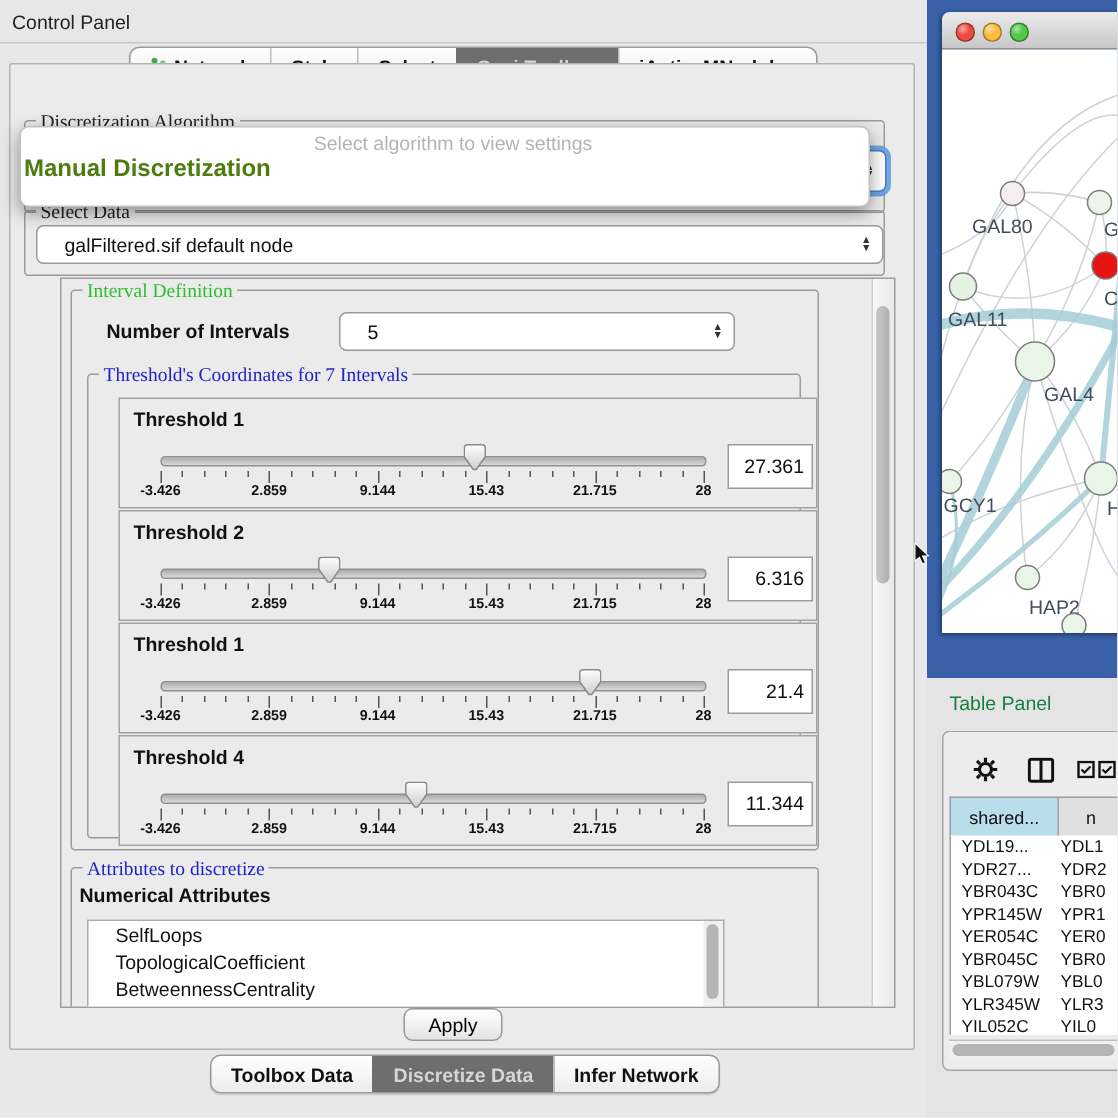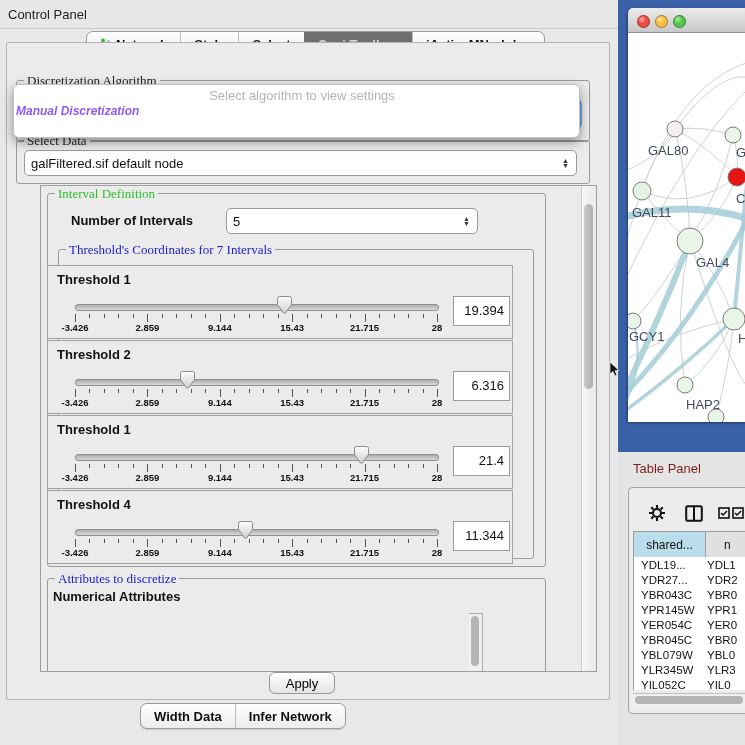--- a/index.html
+++ b/index.html
@@ -18,32 +18,32 @@
        border-left:1px solid #bdbdbd;cursor:default;white-space:nowrap;}
   .tab:first-child{border-left:none;}
   .tab.sel{background:#6e6e6e;color:#d6d6d6;border-left-color:#6e6e6e;}
   #outer-panel{left:6px;top:42px;width:602px;height:656px;background:#ebebeb;border:1px solid #b3b3b3;border-radius:2px;}
   .group{position:absolute;border:1px solid #9b9b9b;border-radius:3px;}
   .group-title{position:absolute;top:-8px;left:7px;background:#ebebeb;padding:0 3px;font-size:13px;font-family:Liberation Serif, serif;}
   .gt-green{color:#2ebf2e;}
   .gt-blue{color:#2121cc;}
   .gt-dark{color:#222;}
   .combo{position:absolute;background:#fff;border:1px solid #9a9a9a;border-radius:5px;
-         display:flex;align-items:center;padding-left:6px;font-size:13px;color:#111;}
+         display:flex;align-items:center;padding-left:18px;font-size:13px;color:#111;}
   .combo .stepper{margin-left:auto;margin-right:7px;display:flex;flex-direction:column;align-items:center;line-height:5px;}
   .combo .stepper span{font-size:7px;color:#333;}
   #algo-combo{box-shadow:0 0 0 3px rgba(98,158,229,.9);border-color:#4a7fc1;z-index:4;}
   #algo-popup{left:13px;top:84px;width:565px;height:52px;background:#fff;border:1px solid #c2c2c2;
               border-radius:6px;box-shadow:0 4px 12px rgba(0,0,0,.4);z-index:20;overflow:hidden;}
   #popup-placeholder{position:absolute;left:0;right:0;top:3px;text-align:center;color:#b4b4b4;font-size:13px;padding-left:11px;}
-  .popup-item{position:absolute;left:2px;font-size:12px;color:#8b5cf6;white-space:nowrap;font-style:italic;}
+  .popup-item{position:absolute;left:2px;font-size:16px;color:#4d7c0f;white-space:nowrap;}
   #viewport{left:40px;top:185px;width:555px;height:485px;border:1px solid #9e9e9e;background:#ebebeb;overflow:hidden;}
   .vscroll{position:absolute;background:linear-gradient(90deg,#f7f7f7,#e9e9e9);border-left:1px solid #cfcfcf;}
   .vthumb{position:absolute;left:2px;width:9px;background:linear-gradient(90deg,#c9c9c9,#aeaeae);border-radius:5px;}
-  .slider-panel{position:absolute;left:6px;width:464px;height:72px;border:1px solid #a2a2a2;background:#ebebeb;}
+  .slider-panel{position:absolute;left:38px;width:464px;height:72px;border:1px solid #a2a2a2;background:#ebebeb;}
   .slider-label{position:absolute;left:9px;top:6px;font-weight:700;font-size:13px;}
   .track{position:absolute;left:27px;top:38px;width:362px;height:5px;border-radius:3px;
          background:linear-gradient(#adadad,#d9d9d9);border:1px solid #8f8f8f;}
   .thumb{position:absolute;top:30px;width:15px;height:18px;margin-left:-7px;}
   .ticks{position:absolute;left:27px;top:48px;width:362px;height:8px;}
   .tick{position:absolute;top:0;width:1px;background:#555;}
   .tlabels{position:absolute;left:27px;top:56px;width:362px;height:12px;}
   .tlabel{position:absolute;transform:translateX(-50%);font-size:9.5px;font-weight:700;color:#111;white-space:nowrap;}
   .valbox{position:absolute;left:405px;top:30px;width:50px;height:28px;background:#fff;border:1px solid #9a9a9a;
           font-size:13px;text-align:right;line-height:28px;padding-right:5px;}
@@ -55,21 +55,21 @@
                border-radius:6px;font-size:13px;text-align:center;}
   
   #desktop{left:618px;top:0;width:127px;height:452px;background:#3a61a8;}
   #net-window{left:628px;top:8px;width:127px;height:414px;border-radius:5px 0 0 0;overflow:hidden;
               box-shadow:-1px 1px 3px rgba(0,0,0,.4);}
   #net-titlebar{position:absolute;left:0;top:0;width:117px;height:24px;
                 background:linear-gradient(#ebebeb,#c7c7c7);border-bottom:1px solid #8f8f8f;}
   .light{position:absolute;top:6.5px;width:11px;height:11px;border-radius:50%;}
   #net-canvas{position:absolute;left:0;top:25px;width:117px;height:389px;background:#fff;}
   #tp-area{left:618px;top:452px;width:127px;height:293px;background:#e4e4e4;}
-  #tp-title{left:633px;top:461px;font-size:13px;color:#7f1d1d;}
+  #tp-title{left:633px;top:461px;font-size:13px;color:#15803d;}
   #tp-window{left:628px;top:487px;width:117px;height:225px;background:#ececec;border:1px solid #a5a5a5;
              border-radius:5px 0 0 5px;border-right:none;overflow:hidden;}
   .tp-icon{position:absolute;top:17px;}
   #tp-header{position:absolute;left:4px;top:43px;width:113px;height:26px;background:#e0e0e0;border:1px solid #9e9e9e;border-right:none;display:flex;}
   .tp-hcell{height:100%;display:flex;align-items:center;justify-content:center;font-size:12px;color:#111;}
   #tp-hcell-0{width:71px;background:#b9ddeb;border-right:1px solid #9e9e9e;}
   #tp-hcell-1{flex:1;padding-left:18px;justify-content:flex-start;}
   #tp-rows{position:absolute;left:4px;top:69px;width:113px;height:133px;background:#fff;border-left:1px solid #9e9e9e;overflow:hidden;}
   .tp-row{display:flex;height:15px;align-items:center;font-size:11.5px;}
   .tp-c0{width:66px;padding-left:7px;white-space:nowrap;overflow:hidden;}
@@ -201,21 +201,21 @@
             <div class="tick" style="left: 100%; height: 8px;"></div>
           </div>
           <div class="tlabels">
             <div class="tlabel" style="left: 0%;">-3.426</div>
             <div class="tlabel" style="left: 20%;">2.859</div>
             <div class="tlabel" style="left: 40%;">9.144</div>
             <div class="tlabel" style="left: 60%;">15.43</div>
             <div class="tlabel" style="left: 80%;">21.715</div>
             <div class="tlabel" style="left: 100%;">28</div>
           </div>
-          <div class="valbox">19.394</div>
+          <div class="valbox">27.361</div>
         </div>
         <div class="slider-panel" style="top: 154px;">
           <div class="slider-label">Threshold 2</div>
           <div class="track"></div>
           <div class="thumb" style="left: 139.219px;">
             <svg width="15" height="18" viewBox="0 0 15 18">
               <defs>
                 <linearGradient id="tg1" x1="0" y1="0" x2="0" y2="1">
                   <stop offset="0" stop-color="#fdfdfd"></stop>
                   <stop offset="1" stop-color="#cfcfcf"></stop>
@@ -365,34 +365,42 @@
             <div class="tlabel" style="left: 100%;">28</div>
           </div>
           <div class="valbox">11.344</div>
         </div>
       </div>
 
     <div class="group" style="left:6px;top:392px;width:497px;height:110px;">
       <span class="group-title gt-blue">Attributes to discretize</span>
     </div>
     <div class="abs" style="left:12px;top:403px;font-weight:700;">Numerical Attributes</div>
+    <div id="attr-list">
+        <div class="attr-item">SelfLoops</div>
+        <div class="attr-item">TopologicalCoefficient</div>
+        <div class="attr-item">BetweennessCentrality</div>
+      </div>
     <div id="attr-scroll">
         <div id="attr-thumb"></div>
       </div>
 
     <div class="vscroll" style="left:540px;top:0;width:14px;height:485px;">
       <div class="vthumb" style="top:18px;height:185px;"></div>
     </div>
   </div>
 
   <button class="push-button" style="left:269px;top:672px;width:66px;height:22px;">Apply</button>
 
   <div class="abs tabbar" id="bottom-tabs" style="left:140px;top:703px;">
       <div class="tab">
-        <span>Width Data</span>
+        <span>Toolbox Data</span>
+      </div>
+      <div class="tab sel">
+        <span>Discretize Data</span>
       </div>
       <div class="tab">
         <span>Infer Network</span>
       </div>
     </div>
 
   <div class="abs" id="desktop"></div>
 
   <div class="abs" id="net-window">
     <div id="net-titlebar"></div>

